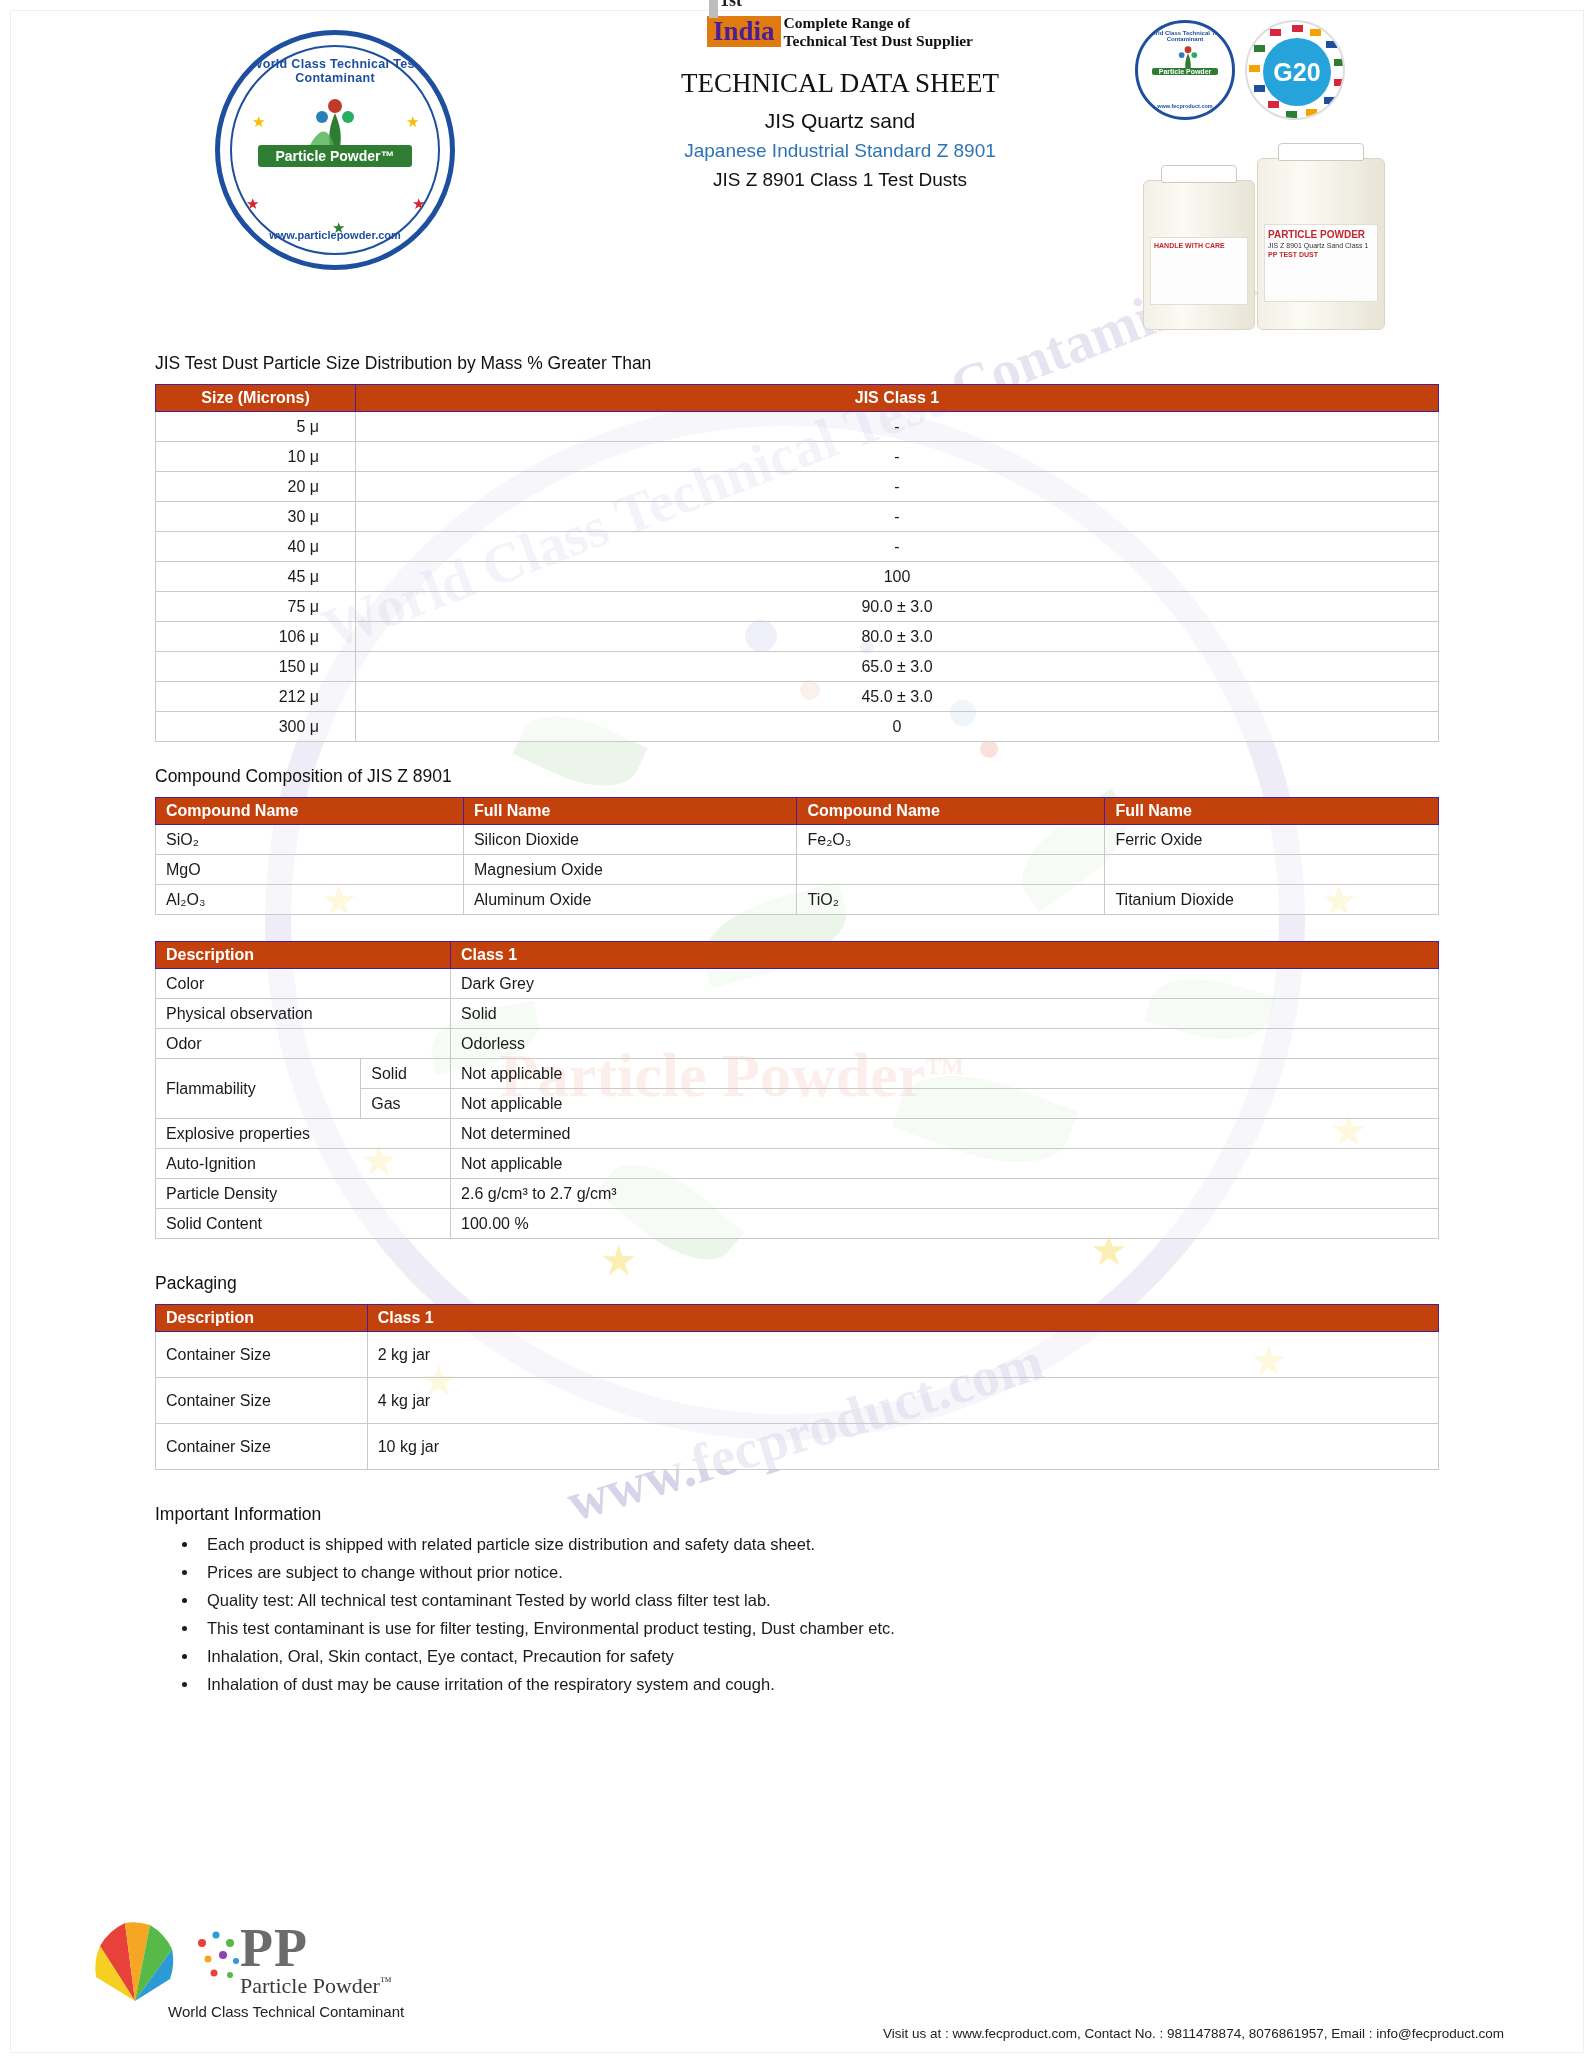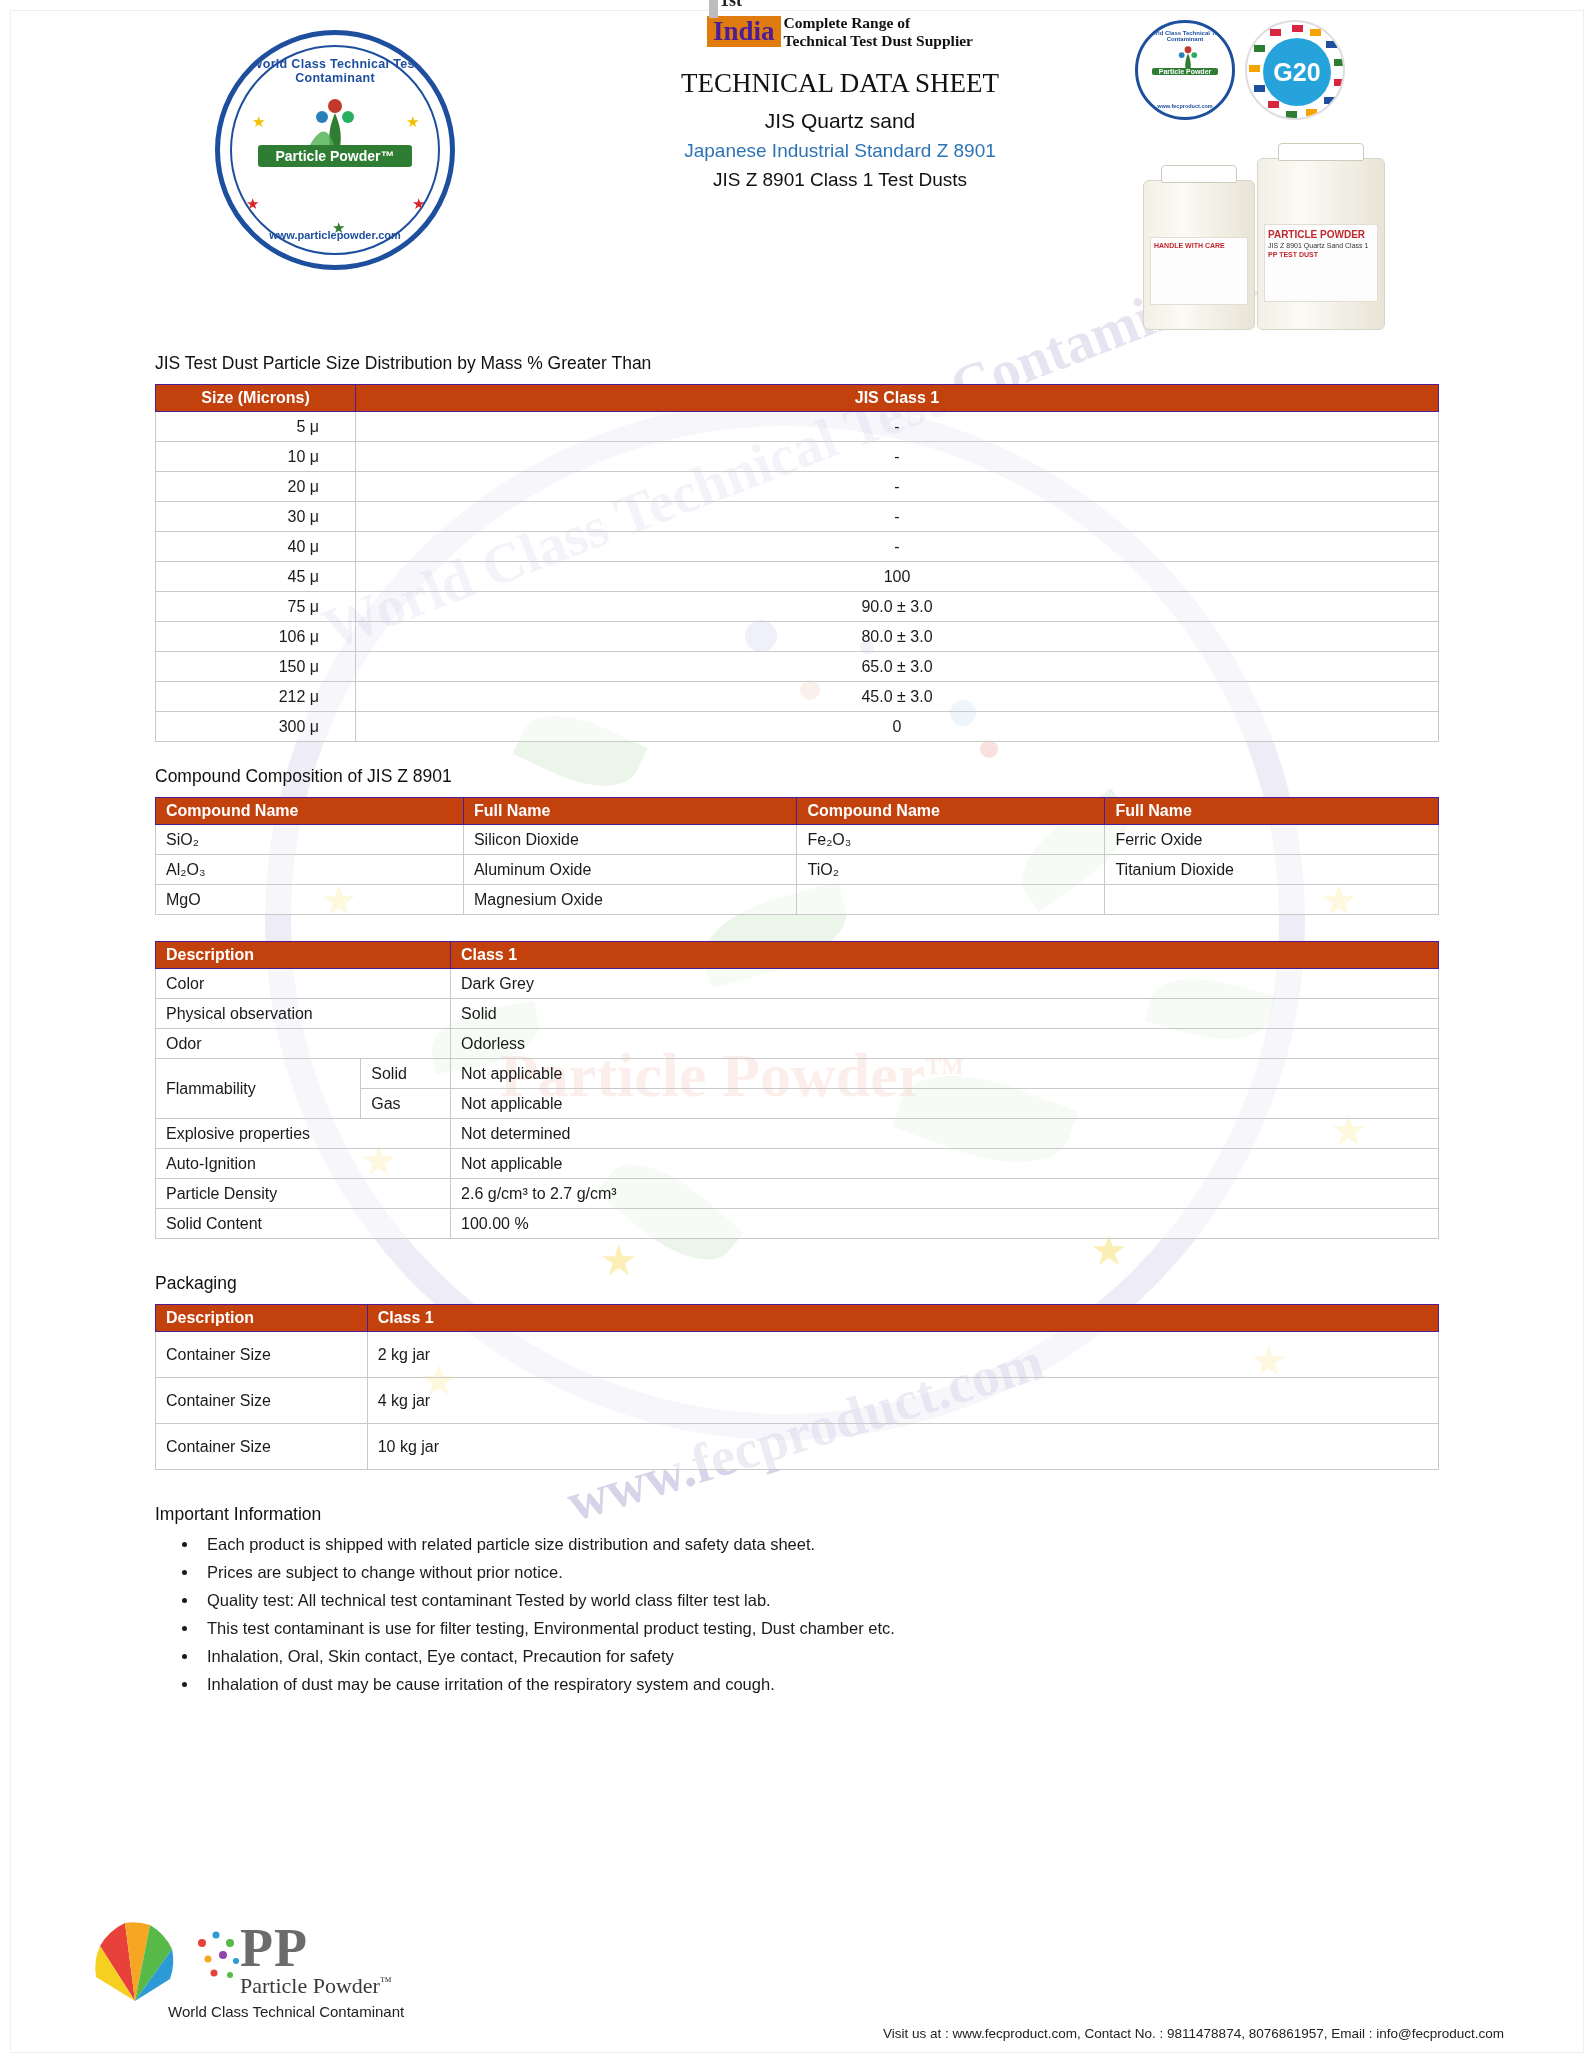--- a/index.html
+++ b/index.html
@@ -538,30 +538,30 @@
         </tr>
       </thead>
       <tbody>
         <tr>
           <td>SiO₂</td>
           <td>Silicon Dioxide</td>
           <td>Fe₂O₃</td>
           <td>Ferric Oxide</td>
         </tr>
         <tr>
+          <td>MgO</td>
+          <td>Magnesium Oxide</td>
+          <td></td>
+          <td></td>
+        </tr>
+        <tr>
           <td>Al₂O₃</td>
           <td>Aluminum Oxide</td>
           <td>TiO₂</td>
           <td>Titanium Dioxide</td>
-        </tr>
-        <tr>
-          <td>MgO</td>
-          <td>Magnesium Oxide</td>
-          <td></td>
-          <td></td>
         </tr>
       </tbody>
     </table>
 
     <div class="spacer-20"></div>
 
     <table class="tbl prop-tbl">
       <colgroup>
           <col class="p1">
           <col class="p2">

